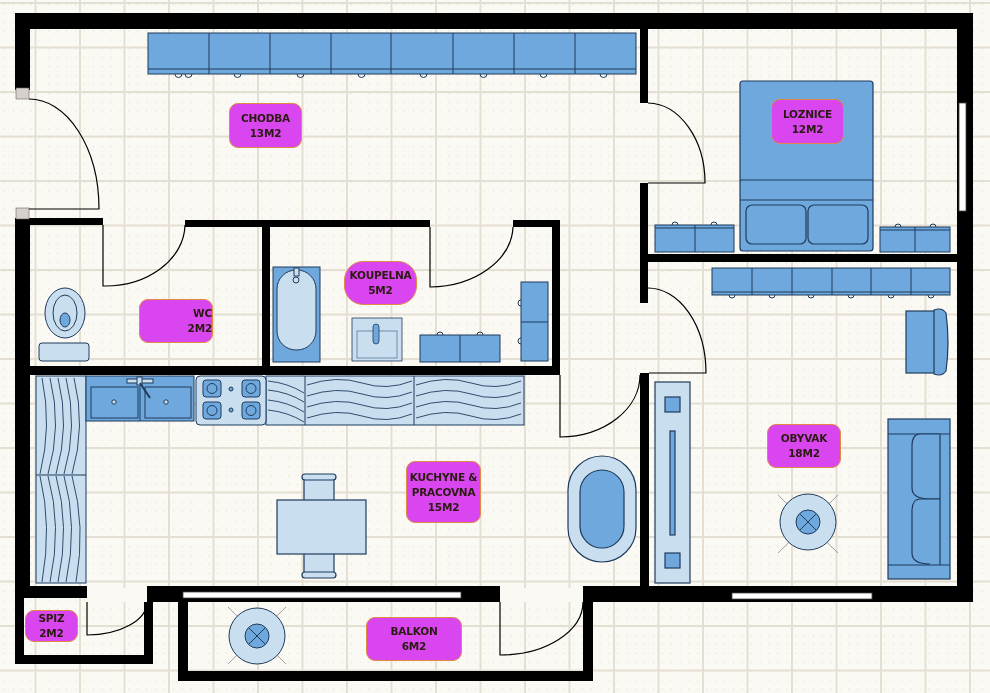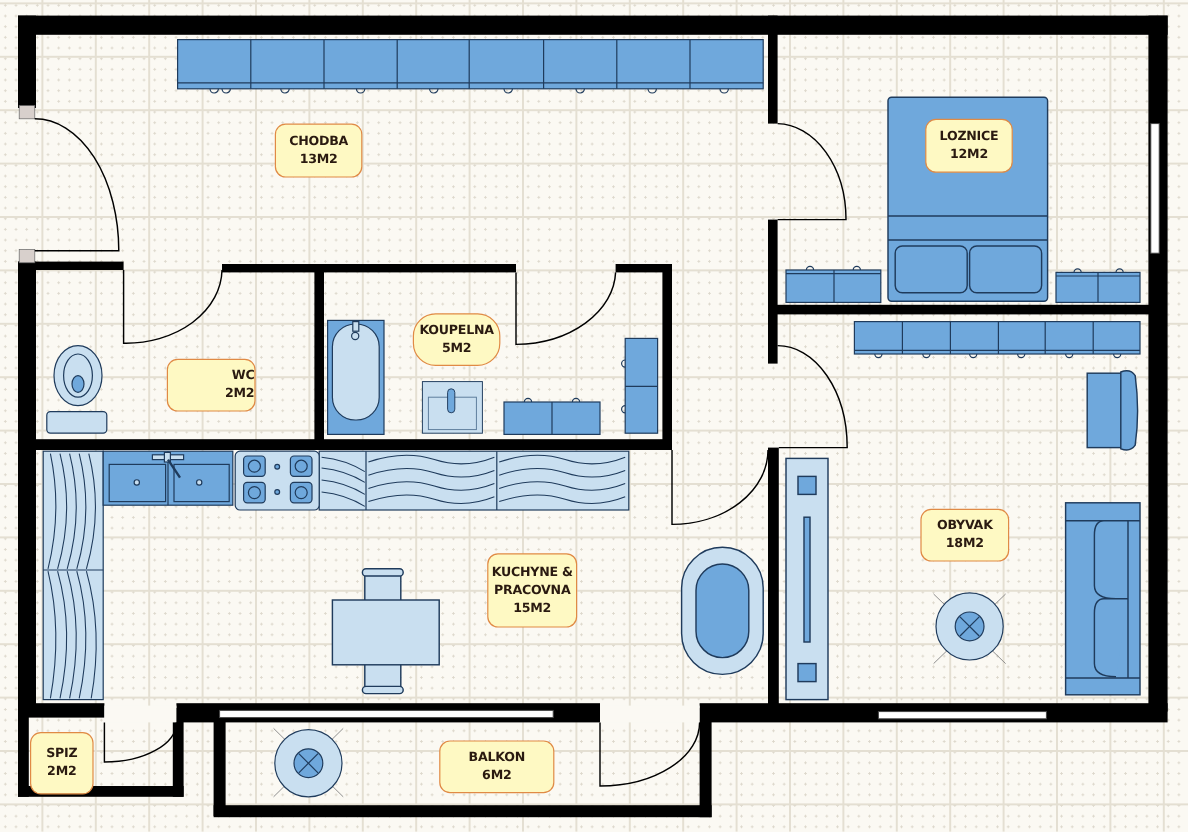--- a/index.html
+++ b/index.html
@@ -10,21 +10,21 @@
         linear-gradient(#e4dfd2 2px, transparent 2px),
         linear-gradient(90deg, #e4dfd2 2px, transparent 2px),
         radial-gradient(#ddd8cc 0.8px, transparent 0.9px);
       background-size: 44.5px 44.5px, 44.5px 44.5px, 8.9px 8.9px;
       background-position: -10px 2px, -10px 2px, 0 0;
       font-family: "DejaVu Sans", sans-serif;
     }
     #plan { position: absolute; left: 0; top: 0; }
     .label {
       position: absolute; box-sizing: border-box;
-      background: #fef9c3; border: 1.5px solid #e08a45; border-radius: 9px;
+      background: #d946ef; border: 1.5px solid #e08a45; border-radius: 9px;
       color: #2a1a10; font-family: "DejaVu Sans", sans-serif; font-weight: bold;
       font-size: 10.5px; line-height: 15px; text-align: center;
       display: flex; flex-direction: column; justify-content: center; align-items: center;
       letter-spacing: -0.2px;
     }
   </style>
 </head>
 <body>
 
 <svg id="plan" width="990" height="693" viewBox="0 0 990 693" xmlns="http://www.w3.org/2000/svg">
@@ -335,20 +335,20 @@
 </div>
 <div class="label" style="left:406px;top:461px;width:75px;height:62px;">
   <span>KUCHYNE &amp;</span>
   <span>PRACOVNA</span>
   <span>15M2</span>
 </div>
 <div class="label" style="left:767px;top:424px;width:74px;height:44px;align-items:center;">
   <span>OBYVAK</span>
   <span>18M2</span>
 </div>
-<div class="label" style="left:25px;top:610px;width:53px;height:52px;">
+<div class="label" style="left:25px;top:610px;width:53px;height:32px;">
   <span>SPIZ</span>
   <span>2M2</span>
 </div>
 <div class="label" style="left:366px;top:617px;width:96px;height:44px;">
   <span>BALKON</span>
   <span>6M2</span>
 </div>
 
 </body></html>

